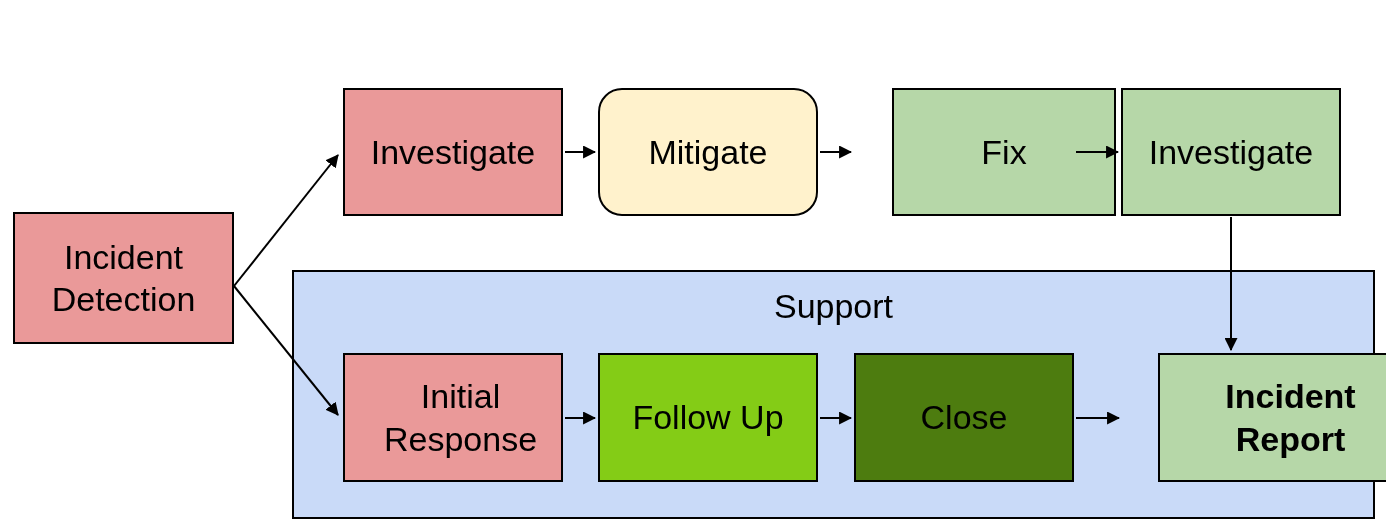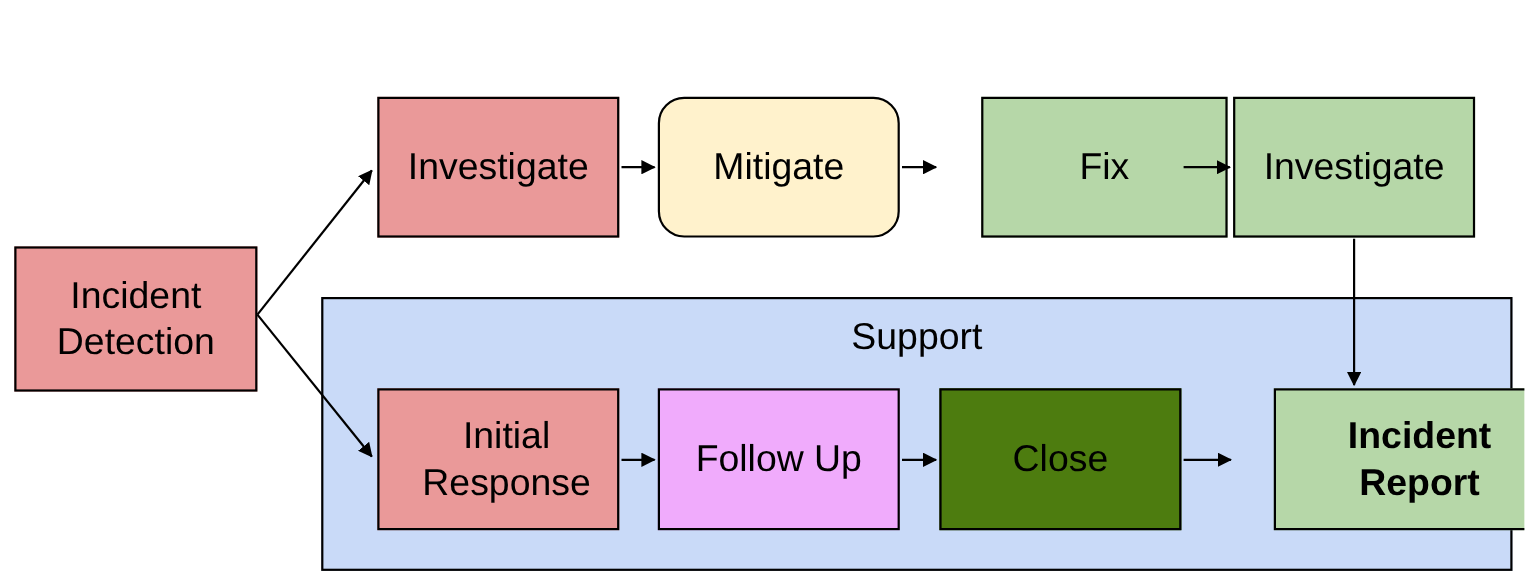--- a/index.html
+++ b/index.html
@@ -40,21 +40,21 @@
     border: 2px solid #000000;
     display: flex;
     align-items: center;
     justify-content: center;
     text-align: center;
     font-size: 34px;
     line-height: 1.24;
     padding: 0 10px;
   }
   
-  .n-incident-detection { left: 13px;  top: 224px; width: 221px; height: 132px; }
+  .n-incident-detection { left: 13px;  top: 212px; width: 221px; height: 132px; }
   
   .n-investigate   { left: 343px;  top: 88px; width: 220px; height: 128px; }
   .n-mitigate      { left: 598px;  top: 88px; width: 220px; height: 128px; }
   .n-fix           { left: 854px;  top: 88px; width: 224px; height: 128px; margin-left: 38px; }
   .n-postmortem    { left: 1121px; top: 88px; width: 220px; height: 128px; }
   
   .n-initial-response { left: 343px;  top: 353px; width: 220px; height: 129px; padding-left: 25px; }
   .n-follow-up        { left: 598px;  top: 353px; width: 220px; height: 129px; }
   .n-close            { left: 854px;  top: 353px; width: 220px; height: 129px; }
   .n-incident-report  { left: 1158px; top: 353px; width: 265px; height: 129px; font-weight: bold; }
@@ -95,21 +95,21 @@
   <div class="node n-fix" style="background-color: rgb(182, 215, 168);">
     <span>Fix</span>
   </div>
   <div class="node n-postmortem" style="background-color: rgb(182, 215, 168);">
     <span>Investigate</span>
   </div>
 
   <div class="node n-initial-response" style="background-color: rgb(234, 153, 153);">
     <span>Initial Response</span>
   </div>
-  <div class="node n-follow-up" style="background-color: #f0abfc;">
+  <div class="node n-follow-up" style="background-color: #84cc16;">
     <span>Follow Up</span>
   </div>
   <div class="node n-close" style="background-color: #4d7c0f;">
     <span>Close</span>
   </div>
   <div class="node n-incident-report" style="background-color: rgb(182, 215, 168);">
     <span>Incident Report</span>
   </div>
 
   <svg class="edges" viewBox="0 0 1386 526" xmlns="http://www.w3.org/2000/svg">

